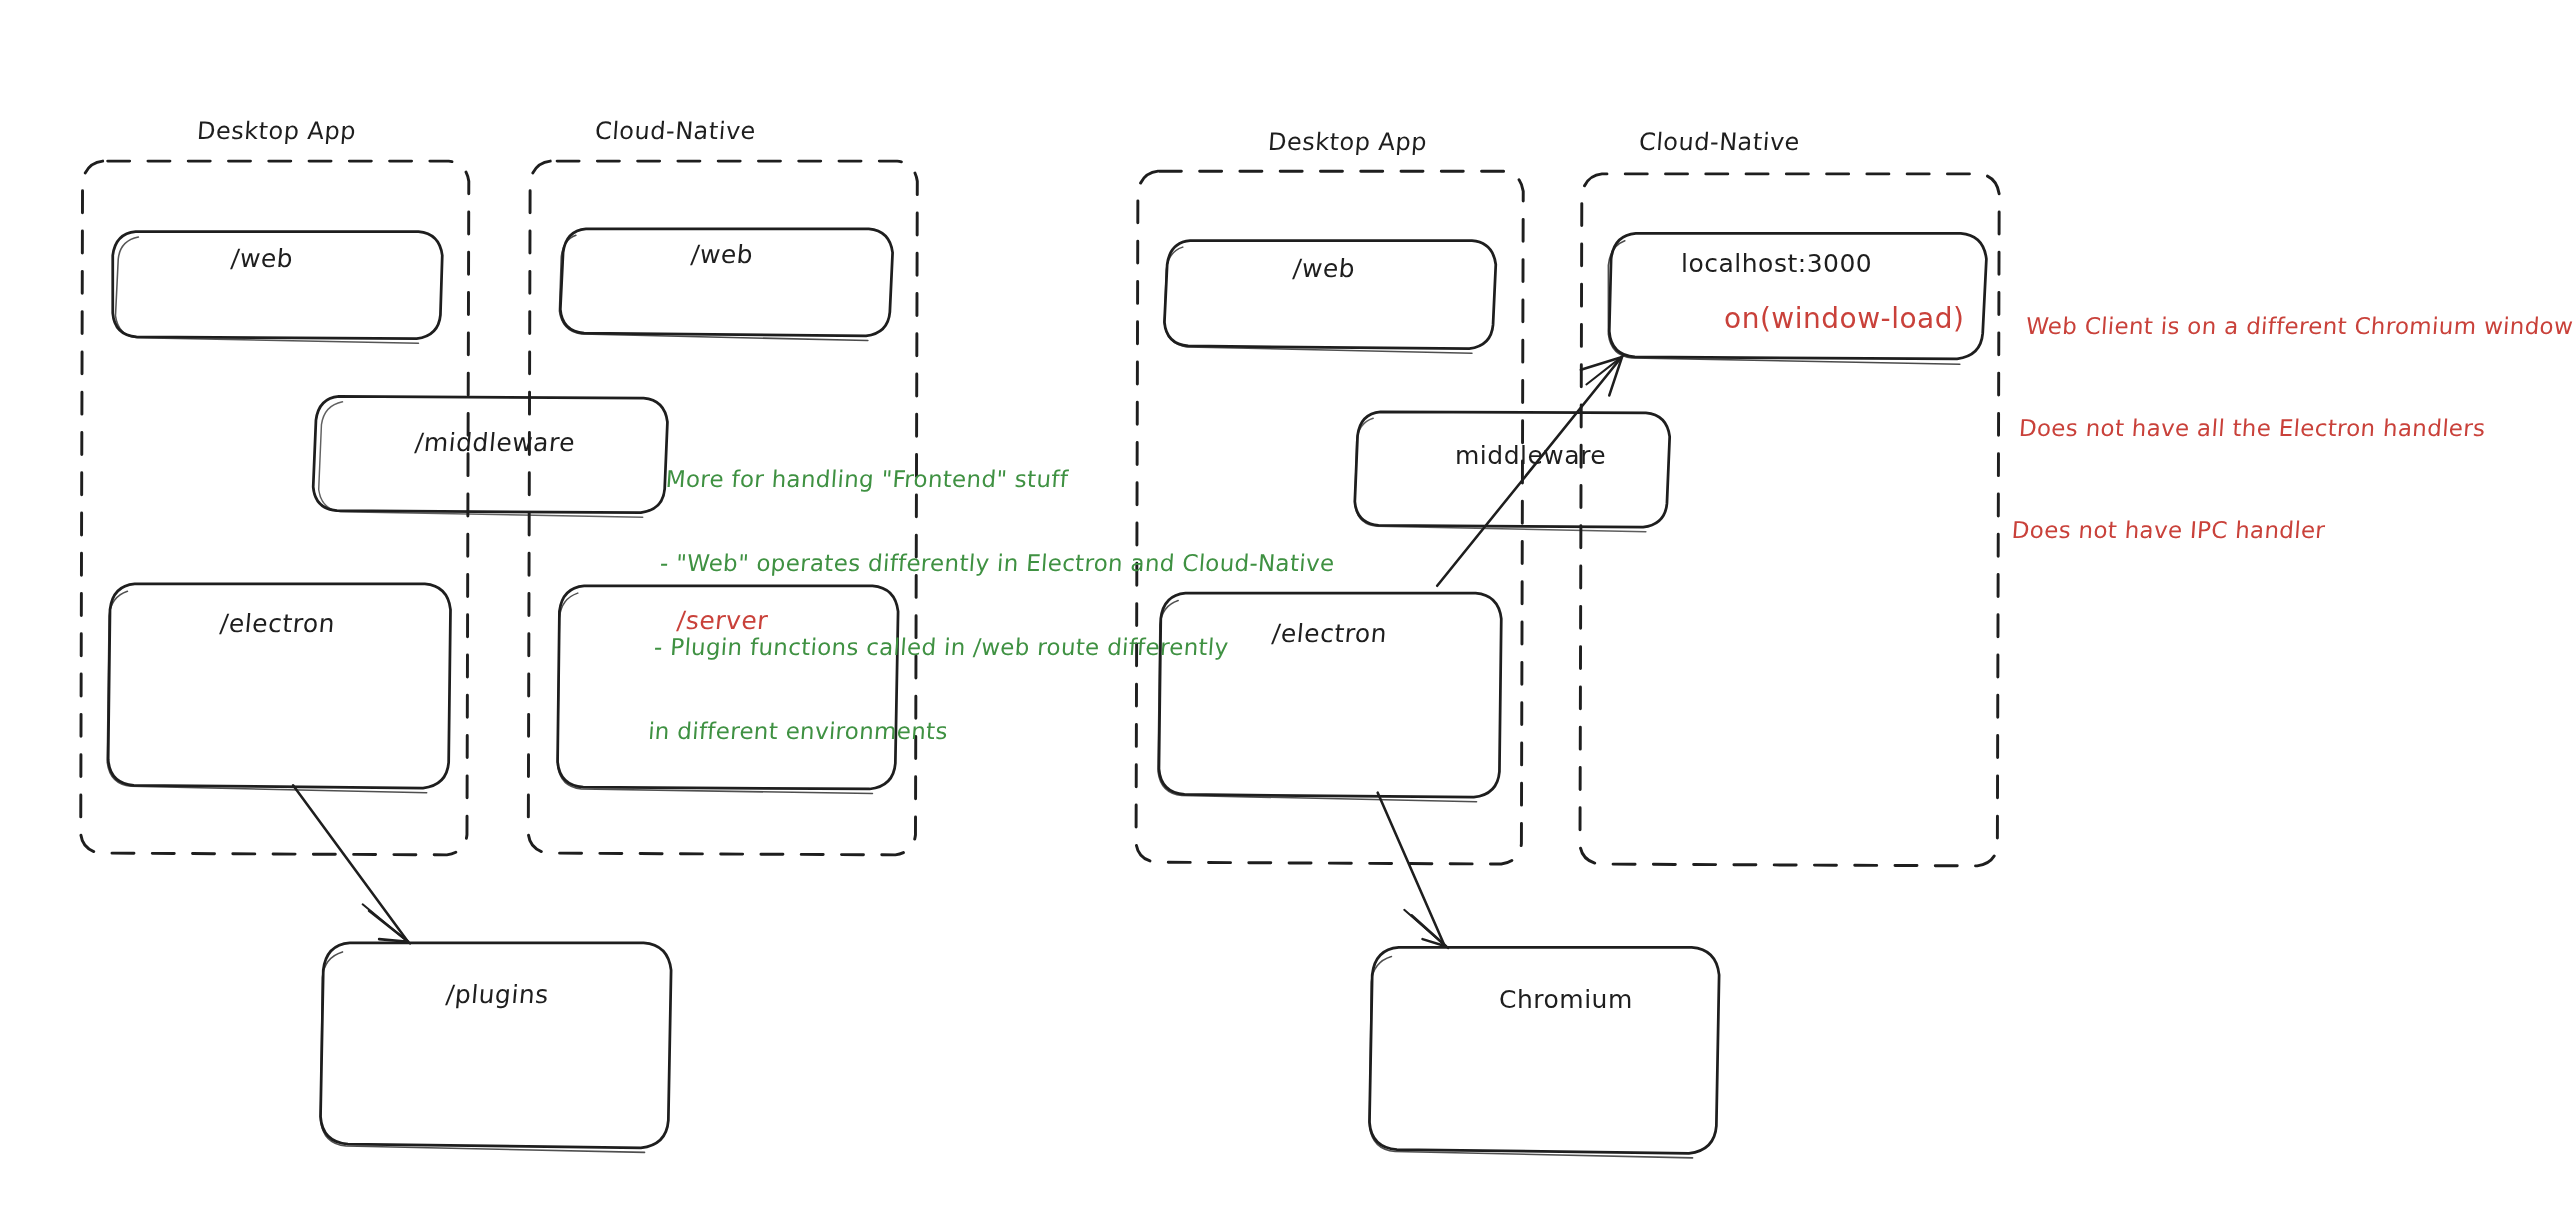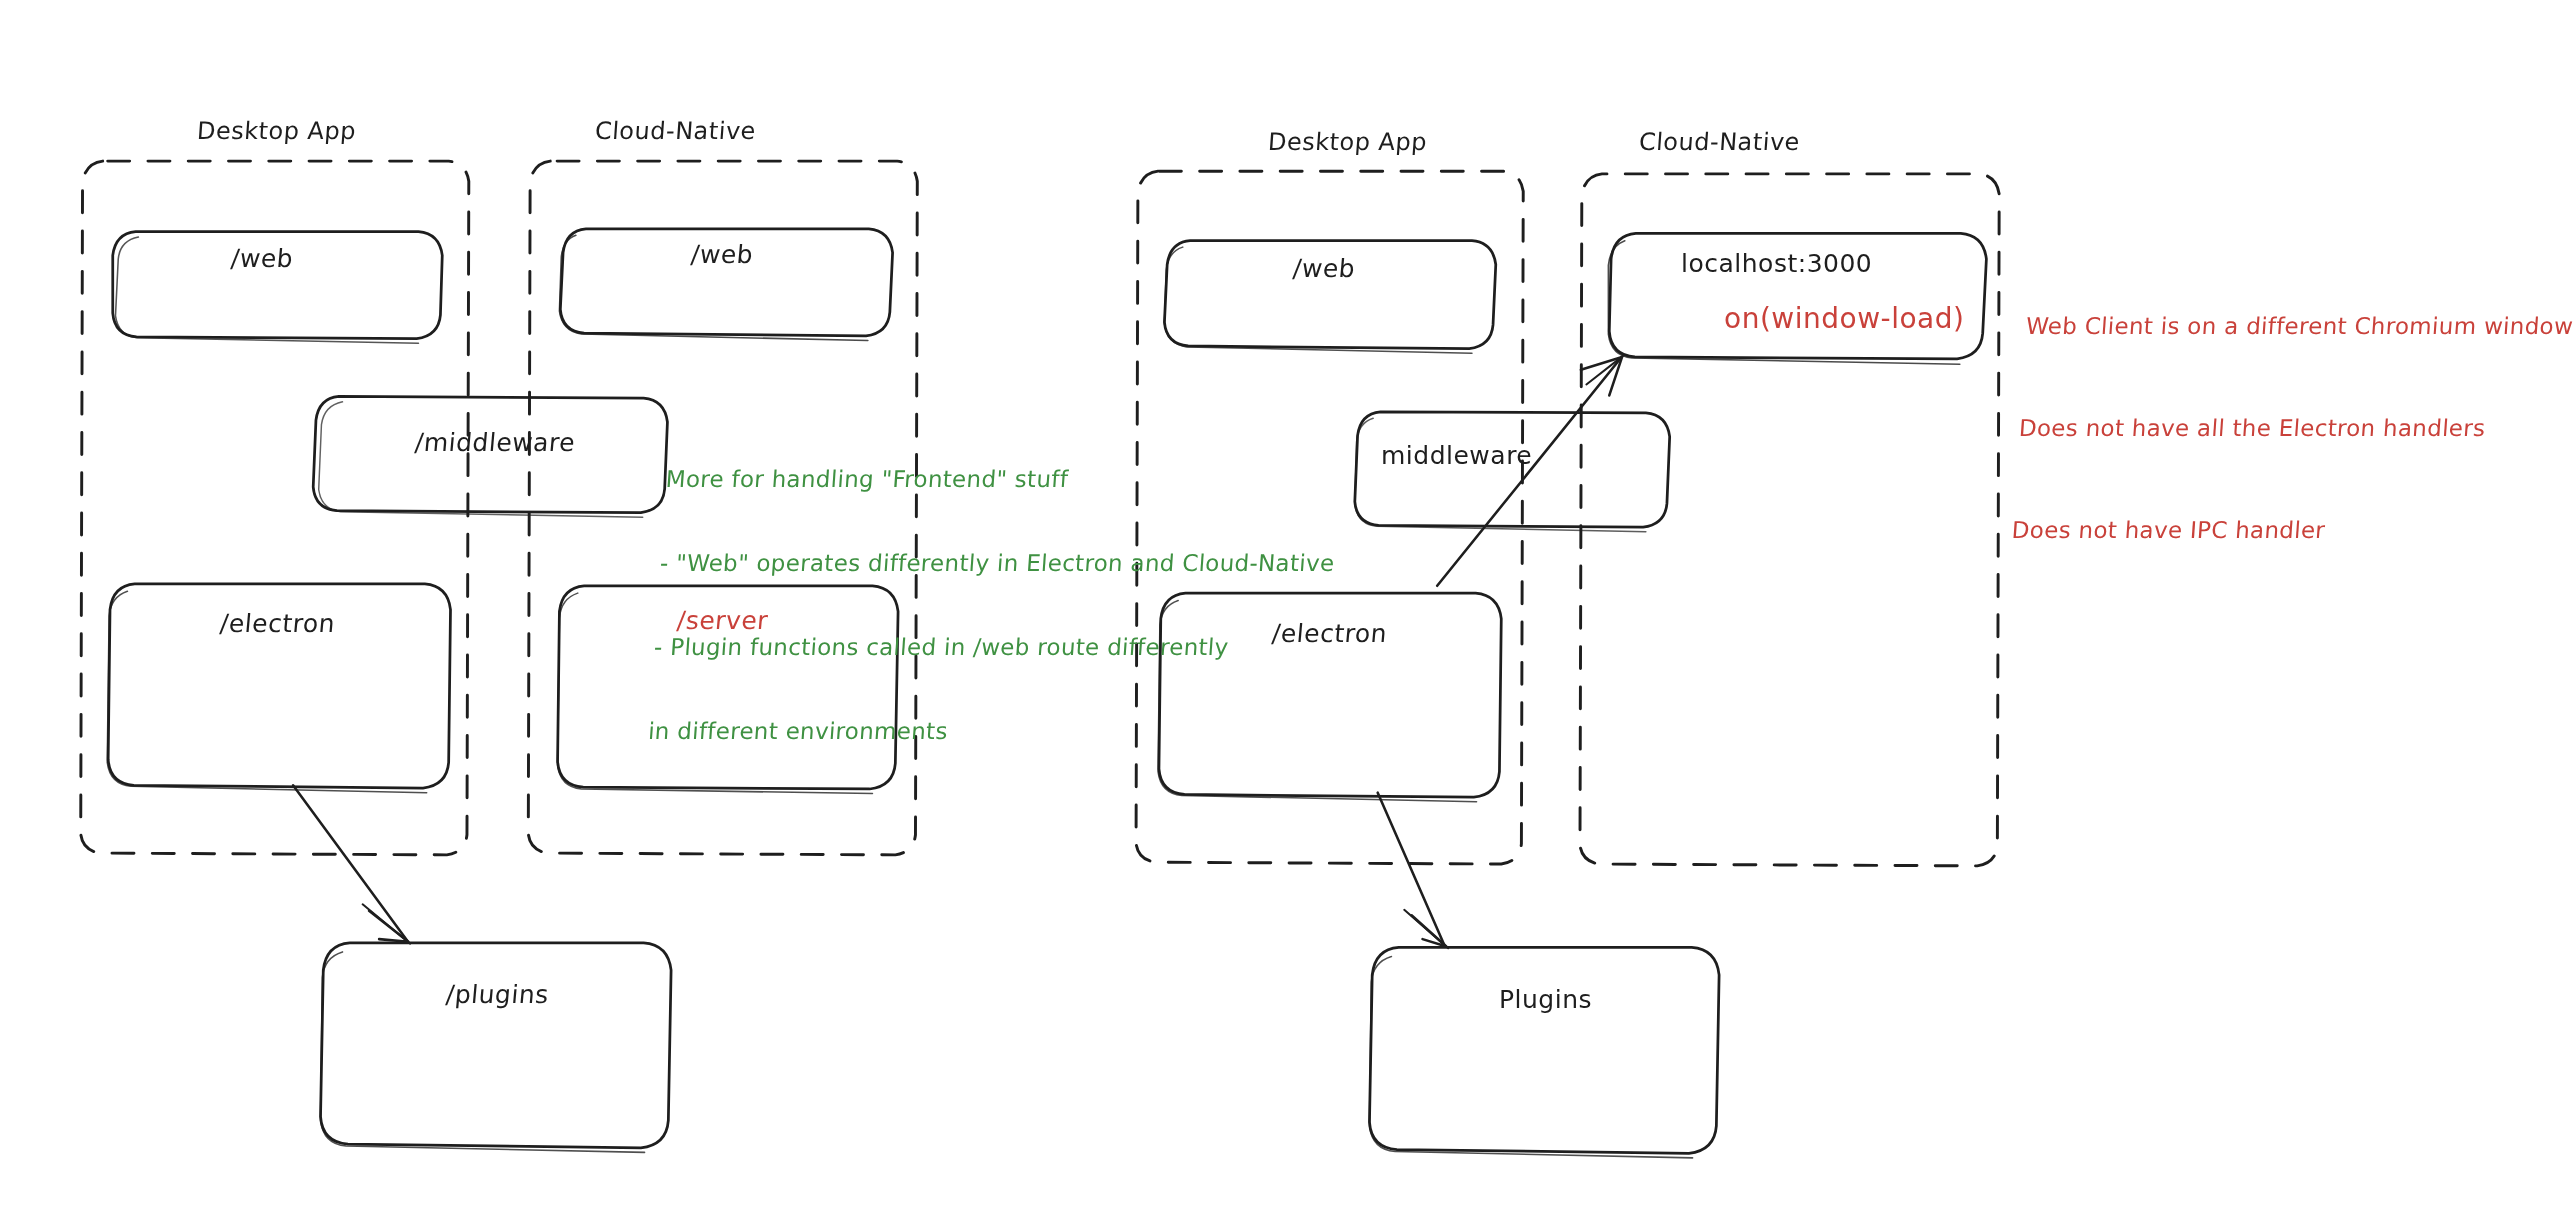--- a/index.html
+++ b/index.html
@@ -154,23 +154,23 @@
   <div class="lbl box-label" style="left:220px; top:609px;">/electron</div>
   <div class="lbl box-label red-text" style="left:677px; top:606px;">/server</div>
   <div class="lbl box-label" style="left:446px; top:980px;">/plugins</div>
 
   <div class="lbl group-title" style="left:1268px; top:128px;">Desktop App</div>
   <div class="lbl group-title" style="left:1639px; top:128px;">Cloud-Native</div>
 
   <div class="lbl box-label" style="left:1293px; top:254px;">/web</div>
   <div class="lbl box-label plain" style="left:1681px; top:249px;">localhost:3000</div>
   <div class="lbl box-label plain red-text" style="font-size:28px; left:1724px; top:302px;">on(window-load)</div>
-  <div class="lbl box-label plain" style="left:1381px; top:441px;">middleware</div>
+  <div class="lbl box-label plain" style="left:1455px; top:441px;">middleware</div>
   <div class="lbl box-label" style="left:1272px; top:619px;">/electron</div>
-  <div class="lbl box-label plain" style="left:1499px; top:985px;">Plugins</div>
+  <div class="lbl box-label plain" style="left:1499px; top:985px;">Chromium</div>
 
   <div class="note green" style="left:657px; top:409px;">
     <div>More for handling "Frontend" stuff</div>
     <div>- "Web" operates differently in Electron and Cloud-Native</div>
     <div>- Plugin functions called in /web route differently</div>
     <div>in different environments</div>
   </div>
 
   <div class="note red" style="left:2019px; top:241px; line-height:34px;">
     <div>Web Client is on a different Chromium window</div>

